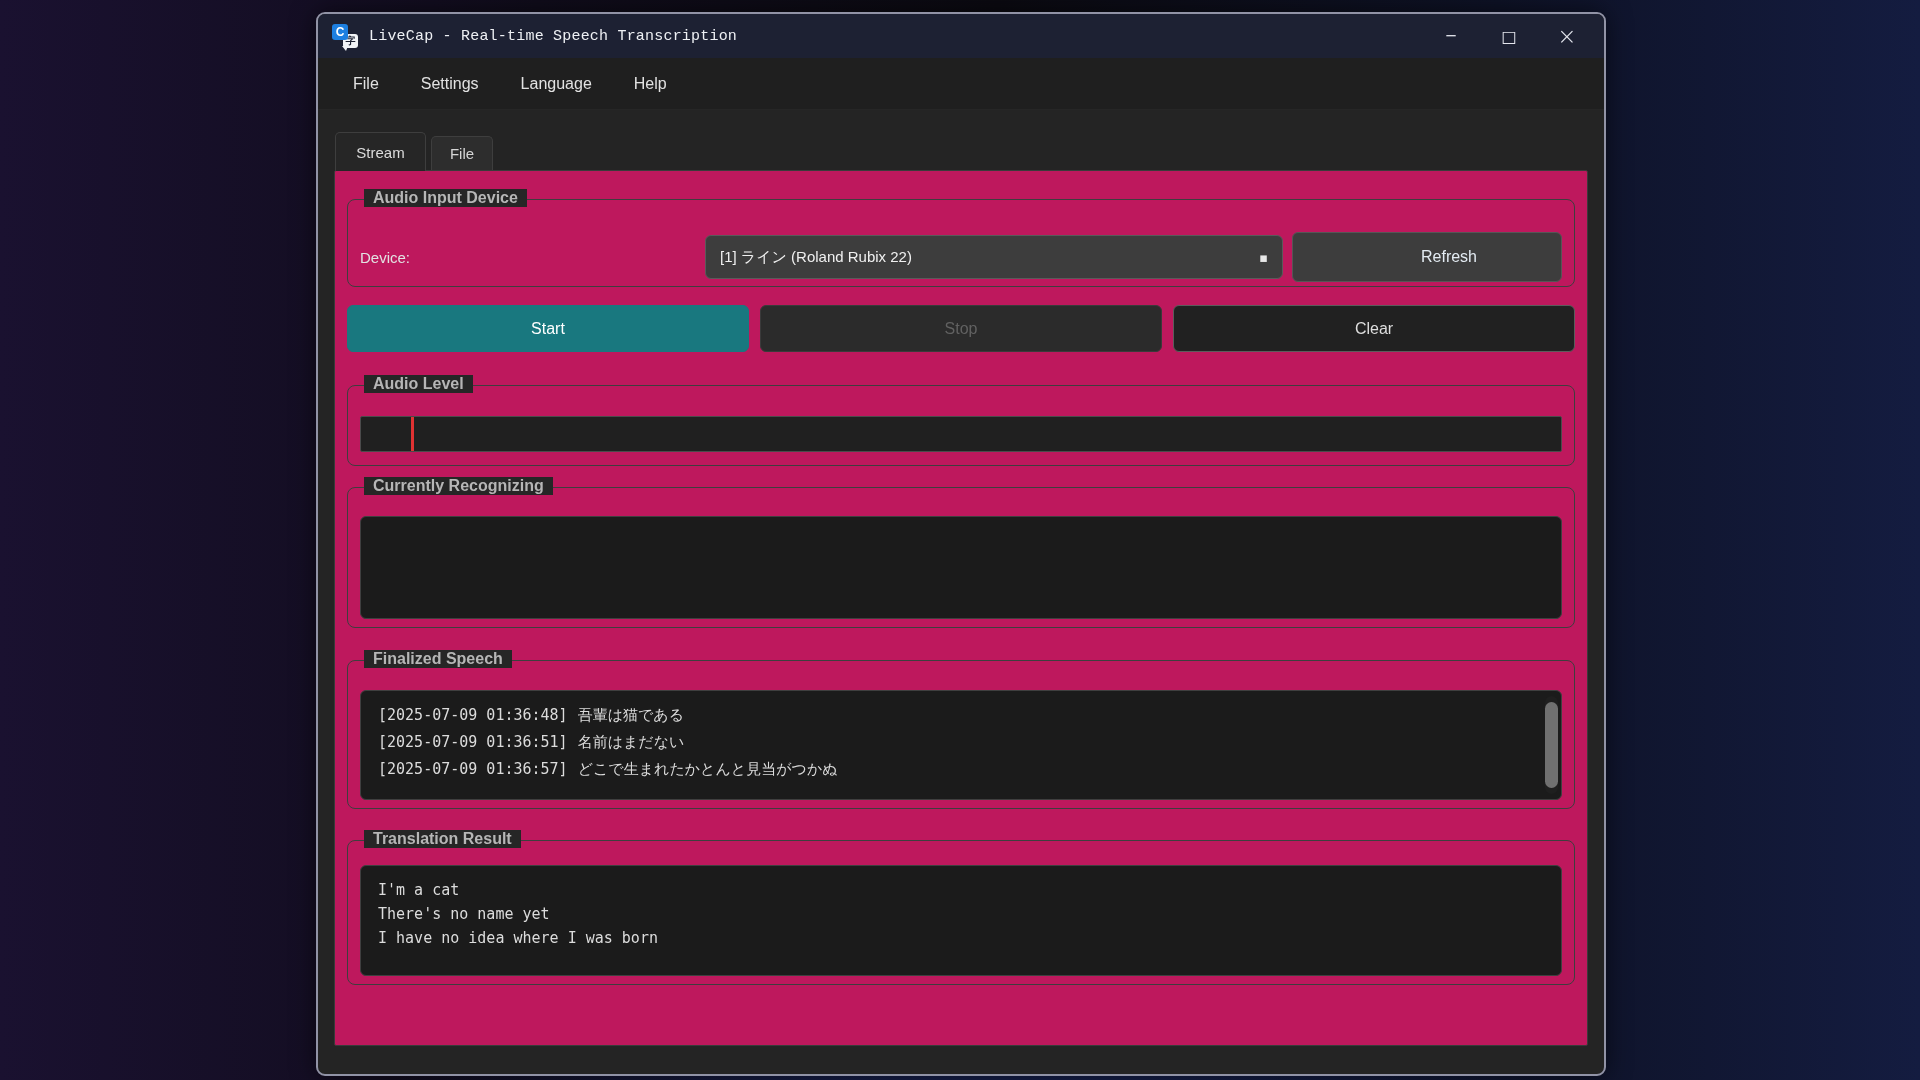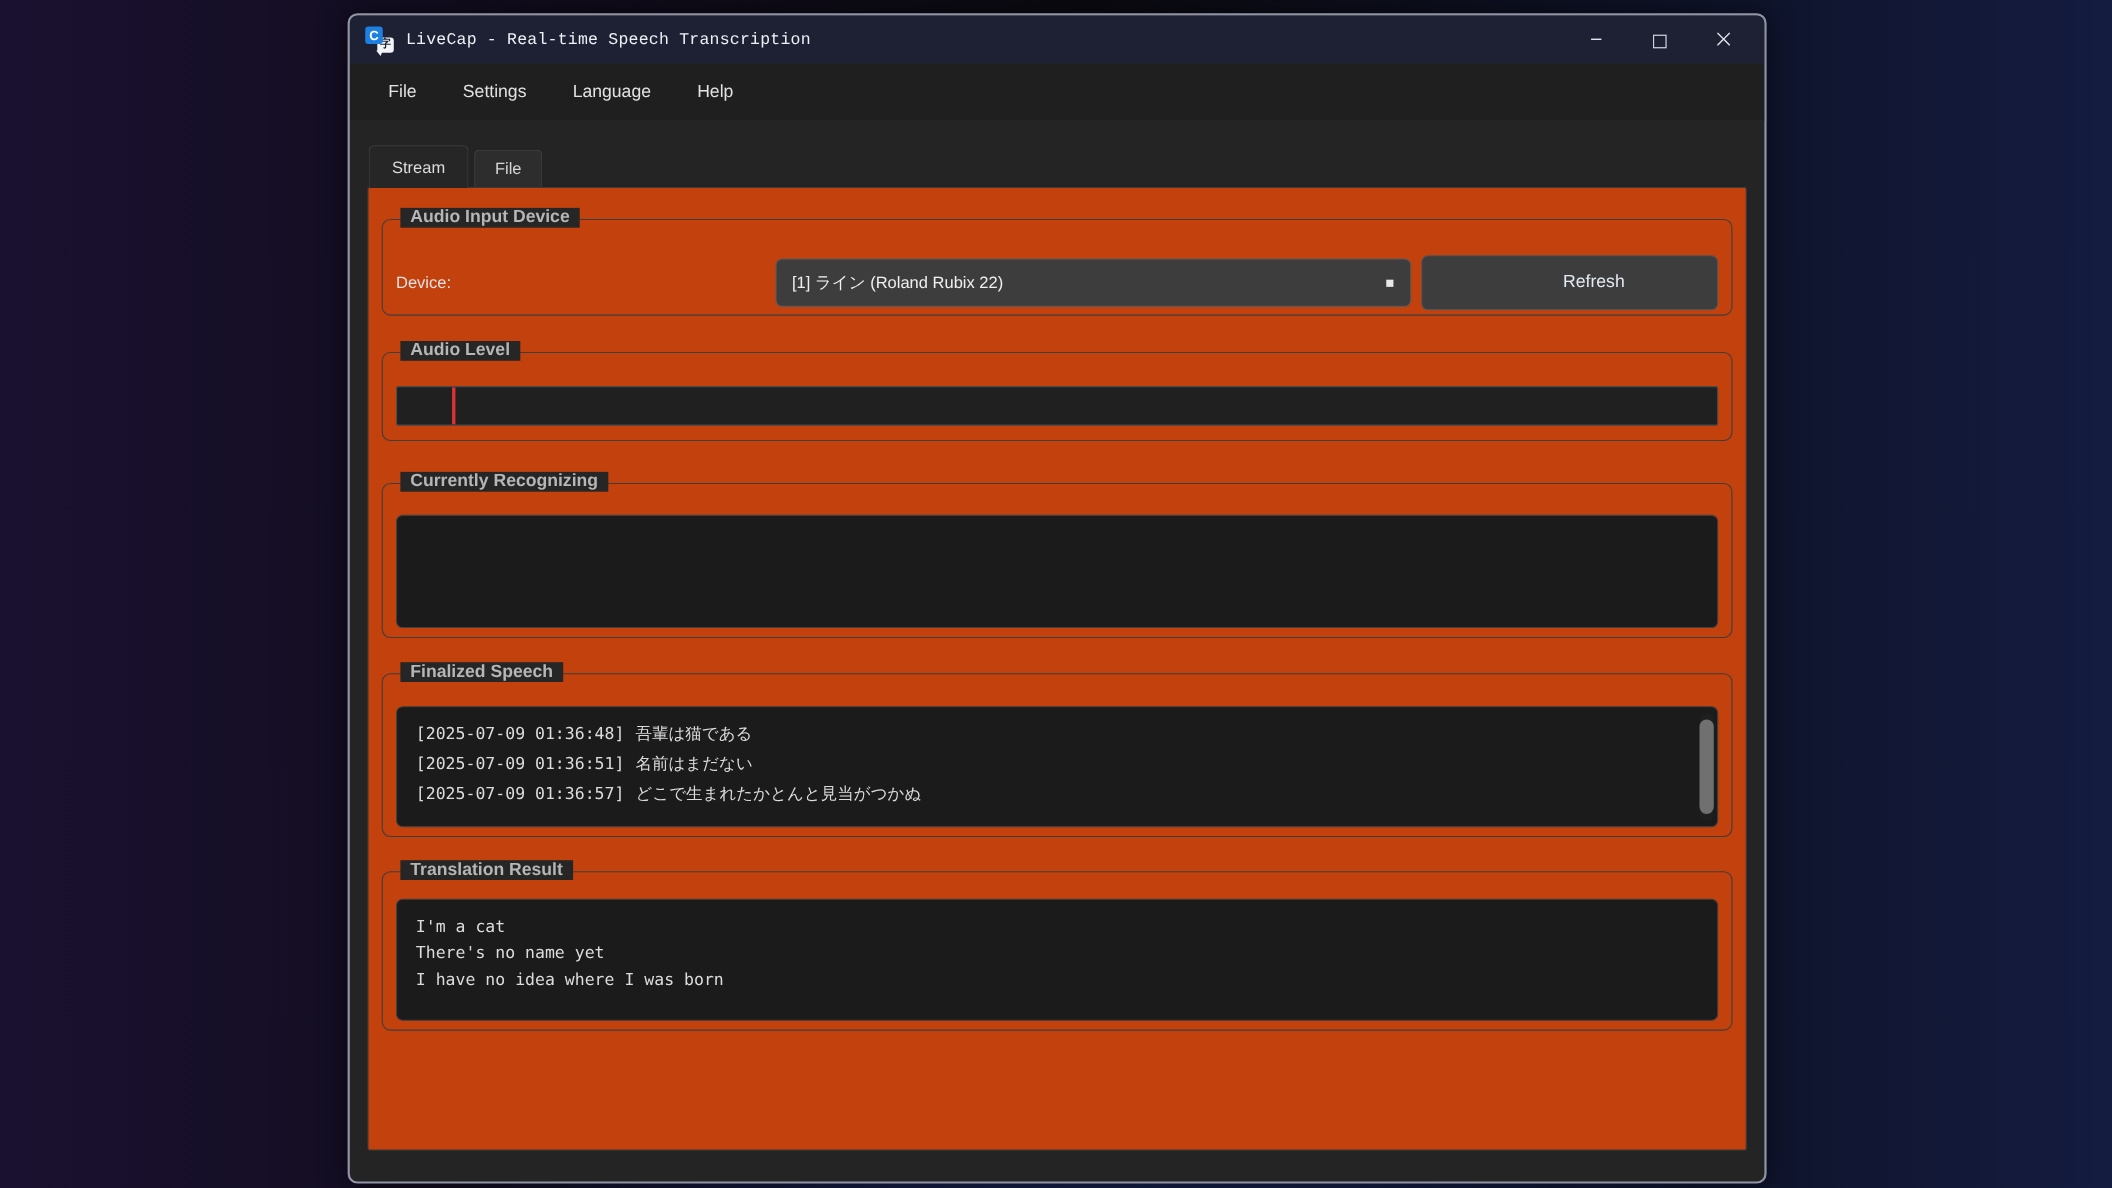--- a/index.html
+++ b/index.html
@@ -47,21 +47,21 @@
   .tabrow { display:flex; align-items:flex-end; margin:21px 16px 0 17px; height:39px; position:relative; z-index:2; }
   .tab {
     background:#2d2d2d; border:1px solid #3e3e3e; border-bottom:none;
     border-radius:5px 5px 0 0; color:#dcdcdc; font-size:15px;
     display:flex; align-items:center; justify-content:center;
   }
   .tab.active { background:#262626; width:91px; height:39px; margin-bottom:-1px; }
   .tab.inactive { width:62px; height:34px; margin-left:5px; color:#d6d6d6; }
   
   .pane {
-    margin:0 16px; height:876px; background:#c2410c;
+    margin:0 16px; height:876px; background:#be185d;
     border:1px solid #3a3a3a; border-radius:2px; position:relative; z-index:1;
   }
   .group { position:relative; border:1px solid #3e3e3e; border-radius:8px; margin:0 12px; }
   .group-label {
     position:absolute; top:-11px; left:16px; background:#262626; padding:0 9px;
     color:#b6b6b6; font-weight:bold; font-size:16px; white-space:nowrap;
   }
   
   .g-input { margin-top:28px; height:88px; }
   .device-row { display:flex; align-items:center; padding:32px 12px 0 12px; }
@@ -82,21 +82,21 @@
   .btn-stop  { background:#2b2b2b; color:#616161; border-color:#3a3a3a; }
   .btn-clear { background:#212121; color:#dedede; border-color:#5c5c5c; }
   
   .g-level { margin-top:33px; height:81px; }
   .level-bar {
     position:relative; margin:30px 12px 0 12px; height:36px;
     background:#202020; border:1px solid #4b4b4b; border-radius:2px; overflow:hidden;
   }
   .level-marker { position:absolute; top:0; bottom:0; width:3px; background:#e03232; }
   
-  .g-recog { margin-top:38px; height:141px; }
+  .g-recog { margin-top:21px; height:141px; }
   .textbox {
     margin:0 12px; background:#1b1b1b; border:1px solid #3f3f3f; border-radius:6px;
     color:#dcdcdc; font-family:"DejaVu Sans Mono","Liberation Mono",monospace; font-size:15px;
   }
   .recog-box { margin-top:28px; height:103px; }
   
   .g-final { margin-top:32px; height:149px; }
   .final-box { margin-top:29px; height:110px; position:relative; padding:11px 26px 0 17px; overflow:hidden; }
   .final-line { line-height:27px; white-space:nowrap; }
   .final-line .ts { letter-spacing:0; }
@@ -154,20 +154,25 @@
       <div class="device-row">
         <div class="device-label">Device:</div>
         <div class="dropdown">
           <span>[1] ライン (Roland Rubix 22)</span>
           <span class="dd-ind">▪</span>
         </div>
         <button class="btn-refresh">Refresh</button>
       </div>
     </div>
 
+    <div class="ctl-row">
+      <button class="btn btn-start">Start</button>
+      <button class="btn btn-stop">Stop</button>
+      <button class="btn btn-clear">Clear</button>
+    </div>
 
     <div class="group g-level">
       <div class="group-label">Audio Level</div>
       <div class="level-bar">
         <div class="level-marker" style="left: 4.2%;"></div>
       </div>
     </div>
 
     <div class="group g-recog">
       <div class="group-label">Currently Recognizing</div>

